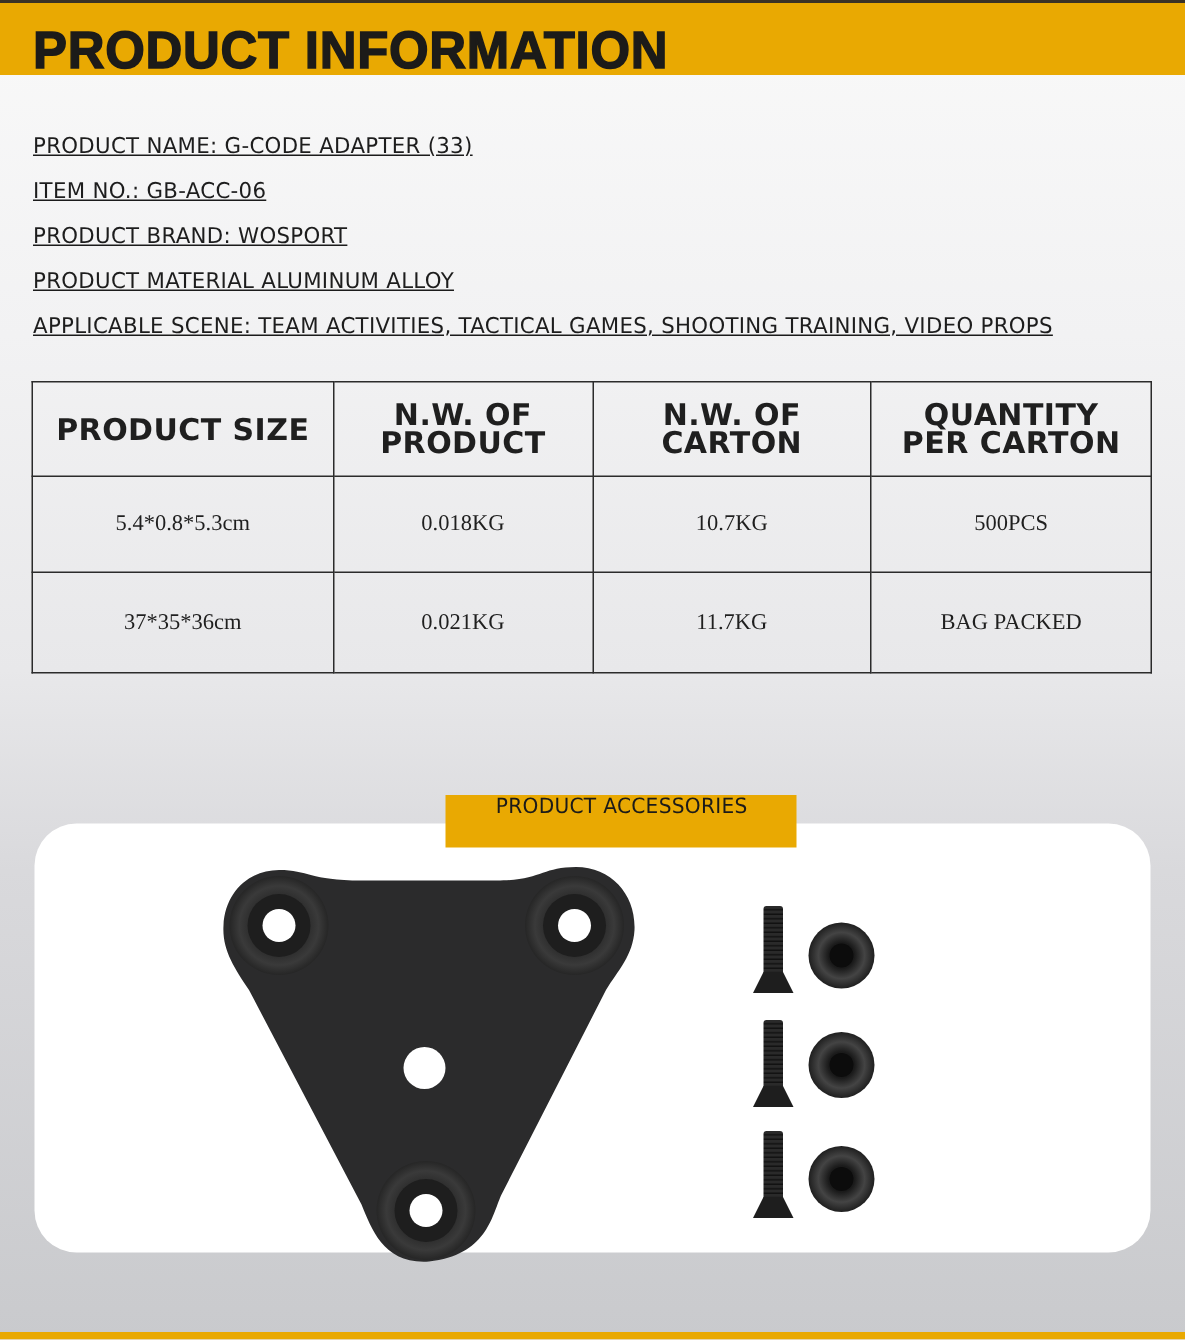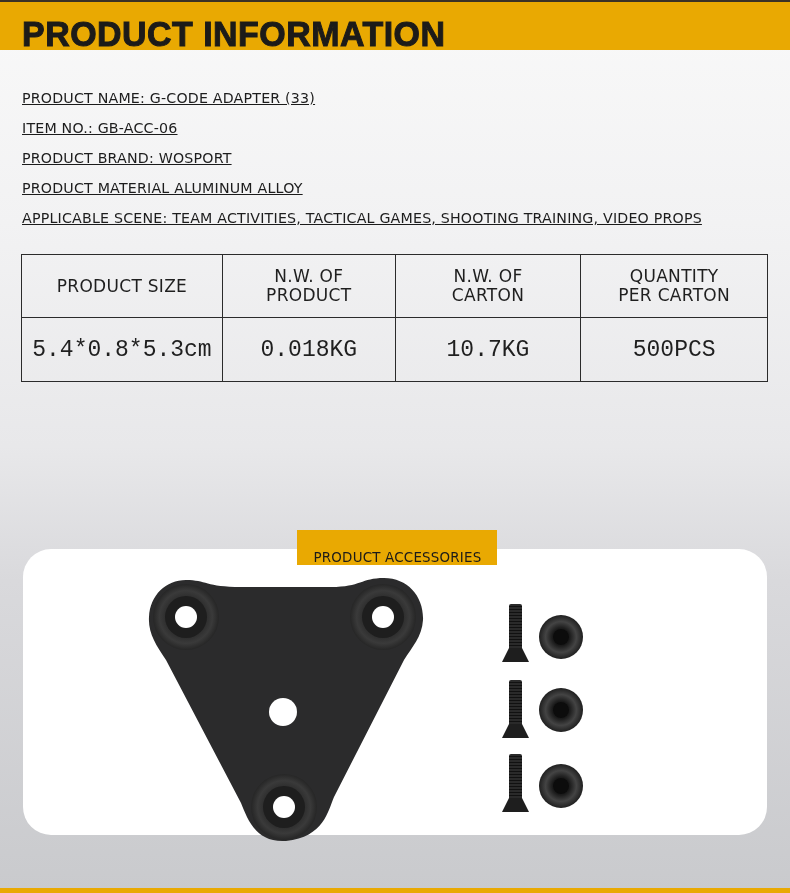--- a/index.html
+++ b/index.html
@@ -37,39 +37,40 @@
       width: 747px; border-collapse: collapse;
       background: transparent;
     }
     table.specs td {
       border: 1.5px solid #2b2b2b;
       text-align: center; vertical-align: middle;
       color: #1f1f1f;
     }
     td.head {
       font-family: "DejaVu Sans", sans-serif;
-      font-size: 17px; line-height: 19px; letter-spacing: 0.3px;
+      font-size: 20px; line-height: 19px; letter-spacing: 0.3px;
       height: 63px;
+      font-weight: bold;
     }
     td.val {
-      font-family: Liberation Mono, monospace;
-      font-size: 23px; height: 64px; color: #2a2a2a;
+      font-family: Liberation Serif, serif;
+      font-size: 15px; height: 64px; color: #2a2a2a;
     }
     tr.row-b td.head { height: 64px; }
     tr.row-b td.val { height: 67px; }
     .col1 { width: 201px; } .col2 { width: 173px; } .col3 { width: 186px; } .col4 { width: 187px; }
 
     .card {
       position: absolute; left: 23px; top: 549px; width: 744px; height: 286px;
       background: #ffffff; border-radius: 28px;
     }
     .badge {
-      position: absolute; left: 297px; top: 530px; width: 200px; height: 35px;
+      position: absolute; left: 297px; top: 530px; width: 234px; height: 35px;
       background: #e9a902; z-index: 2;
-      display: flex; align-items: flex-end; justify-content: center;
+      display: flex; align-items: flex-start; justify-content: center;
     }
     .badge-label {
       font-family: "DejaVu Sans", sans-serif;
       font-size: 14px; color: #1c1b19; letter-spacing: 0.2px;
       transform: scaleX(0.96);
     }
     .plate { position: absolute; left: 146px; top: 575px; width: 280px; height: 270px; }
     .hardware { position: absolute; left: 498px; top: 604px; width: 90px; height: 210px; }
     .bottom-bar { position: absolute; left: 0; top: 888px; width: 790px; height: 5px; background: #e9a902; }
   </style>
@@ -96,20 +97,26 @@
     <td class="head col1">PRODUCT SIZE</td>
     <td class="head col2 ml">N.W. OF<br>PRODUCT</td>
     <td class="head col3 ml">N.W. OF<br>CARTON</td>
     <td class="head col4 ml">QUANTITY<br>PER CARTON</td>
   </tr>
   <tr class="row-a">
     <td class="val">5.4*0.8*5.3cm</td>
     <td class="val">0.018KG</td>
     <td class="val">10.7KG</td>
     <td class="val">500PCS</td>
+  </tr>
+  <tr class="row-b">
+    <td class="val">37*35*36cm</td>
+    <td class="val">0.021KG</td>
+    <td class="val">11.7KG</td>
+    <td class="val">BAG PACKED</td>
   </tr>
 </tbody>
   </table>
 
 <div class="badge">
   <span class="badge-label">PRODUCT ACCESSORIES</span>
 </div>
 
 <div class="card"></div>
 

